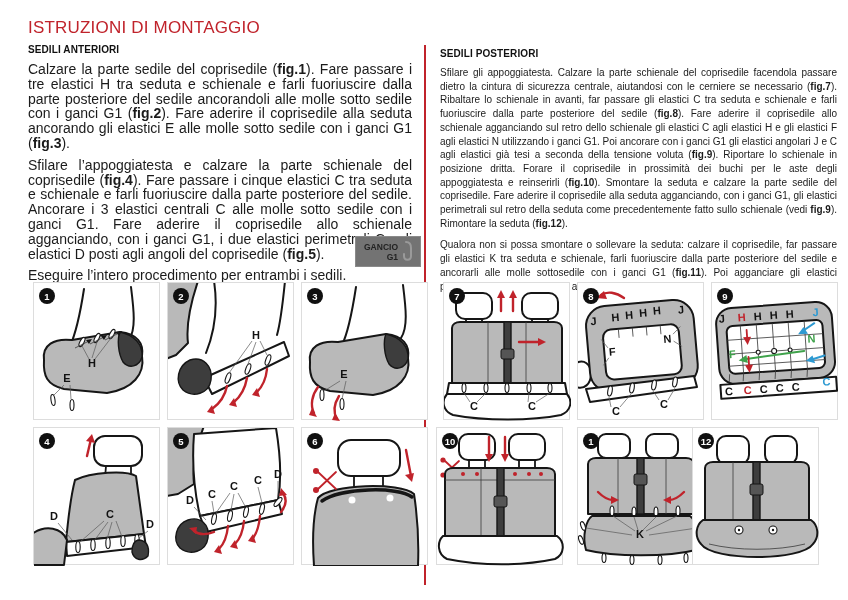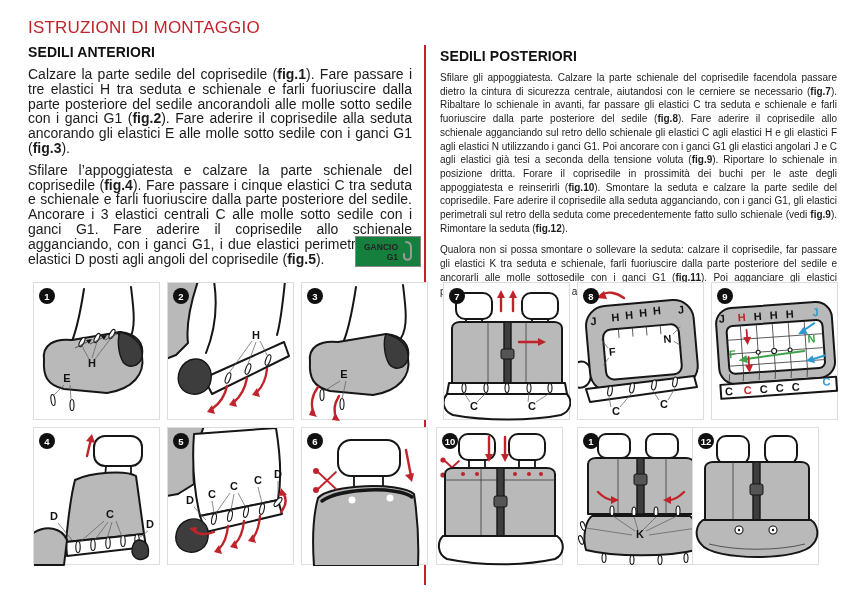--- a/index.html
+++ b/index.html
@@ -1,27 +1,27 @@
 <!DOCTYPE html>
 <html style="--accent: #c0232b; --seat: #b9b9b9; --dark: #3d3d3d; --green: #3fa24b; --blue: #2e9ad2;"><head>
 <meta charset="utf-8">
 <style>
   *{box-sizing:border-box;margin:0;padding:0}
   html,body{width:848px;height:600px}
   body{position:relative;background:#fff;font-family:"Liberation Sans",sans-serif;color:#1b1b1b;overflow:hidden}
   .title{position:absolute;left:28px;top:18px;font-size:17px;font-weight:400;color:var(--accent);letter-spacing:.2px}
   .col{position:absolute}
-  .col h2{font-size:14px;font-weight:700;margin-bottom:7px;letter-spacing:.1px;color:#111}
+  .col h2{font-size:10px;font-weight:700;margin-bottom:7px;letter-spacing:.1px;color:#111}
   .col .para{text-align:justify}
   .col-left{left:28px;top:44px;width:384px}
   .col-left .para{font-size:14px;line-height:14.8px;margin-bottom:7px}
   .col-right{left:440px;top:48px;width:397px}
   .col-right .para{font-size:10px;line-height:13.7px;margin-bottom:8px}
   .divider{position:absolute;left:424px;top:45px;width:2px;height:540px;background:var(--accent)}
-  .hookbox{position:absolute;left:355px;top:236px;width:66px;height:31px;border:1px solid #8a8a8a;background:#15803d;display:flex;align-items:center;justify-content:flex-end;gap:3px;padding:2px 5px}
+  .hookbox{position:absolute;left:355px;top:236px;width:66px;height:31px;border:1px solid #8a8a8a;background:#737373;display:flex;align-items:center;justify-content:flex-end;gap:3px;padding:2px 5px}
   .hookbox .txt{font-size:8.5px;font-weight:700;text-align:right;line-height:10px;color:#222}
   .panel{position:absolute;width:127px;height:138px;background:#fff;border:1px solid #ddd}
   .badge{position:absolute;left:5px;top:5px;width:16px;height:16px;border-radius:50%;background:#101010;color:#fff;font-size:9.5px;font-weight:700;display:flex;align-items:center;justify-content:center;z-index:2}
   .panel svg{position:absolute;left:0;top:0}
   
   .oln{fill:none;stroke:#161616;stroke-width:2;stroke-linecap:round}
   .post{fill:none;stroke:#161616;stroke-width:1.8;stroke-linecap:round}
   .thin{fill:none;stroke:#3a3a3a;stroke-width:.8}
   .lead{fill:none;stroke:#5a5a5a;stroke-width:.7}
   .seat{fill:var(--seat);stroke:#161616;stroke-width:2;stroke-linejoin:round}
@@ -42,20 +42,21 @@
 <body>
 
 <div class="title">ISTRUZIONI DI MONTAGGIO</div>
 
 <div class="divider"></div>
 
 <div class="col col-left">
   <h2>SEDILI ANTERIORI</h2>
   <p class="para">Calzare la parte sedile del coprisedile (<b>fig.1</b>). Fare passare i tre elastici H tra seduta e schienale e farli fuoriuscire dalla parte posteriore del sedile ancorandoli alle molle sotto sedile con i ganci G1 (<b>fig.2</b>). Fare aderire il coprisedile alla seduta ancorando gli elastici E alle molle sotto sedile con i ganci G1 (<b>fig.3</b>).</p>
   <p class="para">Sfilare l’appoggiatesta e calzare la parte schienale del coprisedile (<b>fig.4</b>). Fare passare i cinque elastici C tra seduta e schienale e farli fuoriuscire dalla parte posteriore del sedile. Ancorare i 3 elastici centrali C alle molle sotto sedile con i ganci G1. Fare aderire il coprisedile allo schienale agganciando, con i ganci G1, i due elastici perimetrali C agli elastici D posti agli angoli del coprisedile (<b>fig.5</b>).</p>
+  <p class="para">Eseguire l’intero procedimento per entrambi i sedili.</p>
 </div>
 
 <div class="col col-right">
   <h2>SEDILI POSTERIORI</h2>
   <p class="para">Sfilare gli appoggiatesta. Calzare la parte schienale del coprisedile facendola passare dietro la cintura di sicurezza centrale, aiutandosi con le cerniere se necessario (<b>fig.7</b>). Ribaltare lo schienale in avanti, far passare gli elastici C tra seduta e schienale e farli fuoriuscire dalla parte posteriore del sedile (<b>fig.8</b>). Fare aderire il coprisedile allo schienale agganciando sul retro dello schienale gli elastici C agli elastici H e gli elastici F agli elastici N utilizzando i ganci G1. Poi ancorare con i ganci G1 gli elastici angolari J e C agli elastici già tesi a seconda della tensione voluta (<b>fig.9</b>). Riportare lo schienale in posizione dritta. Forare il coprisedile in prossimità dei buchi per le aste degli appoggiatesta e reinserirli (<b>fig.10</b>). Smontare la seduta e calzare la parte sedile del coprisedile. Fare aderire il coprisedile alla seduta agganciando, con i ganci G1, gli elastici perimetrali sul retro della seduta come precedentemente fatto sullo schienale (vedi <b>fig.9</b>). Rimontare la seduta (<b>fig.12</b>).</p>
   <p class="para">Qualora non si possa smontare o sollevare la seduta: calzare il coprisedile, far passare gli elastici K tra seduta e schienale, farli fuoriuscire dalla parte posteriore del sedile e ancorarli alle molle sottosedile con i ganci G1 (<b>fig.11</b>). Poi agganciare gli elastici perimetrali rimanenti al primo appiglio utile.</p>
 </div>
 
 <div class="hookbox">
   <div class="txt">

